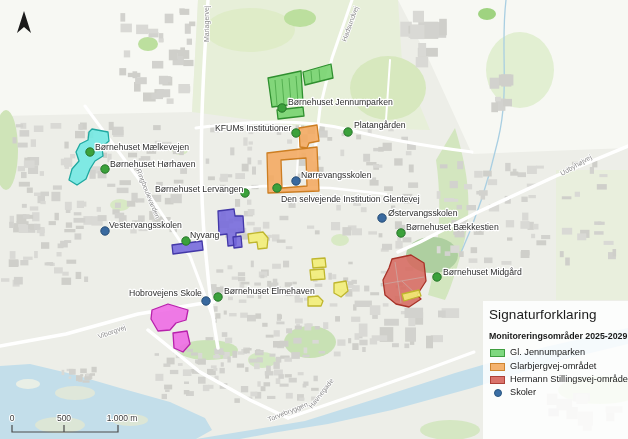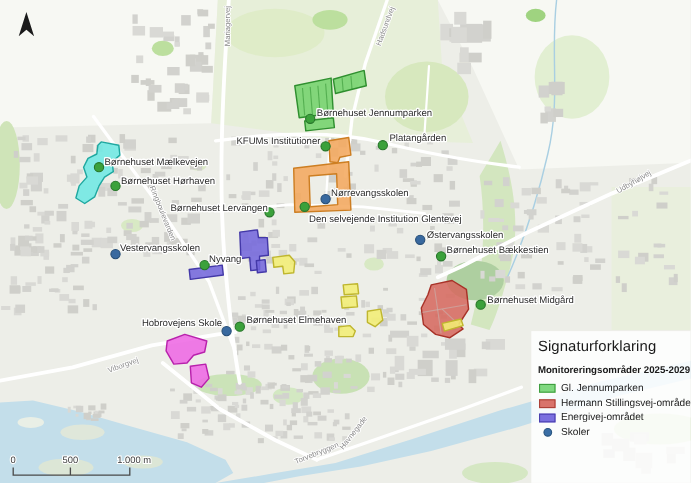--- a/index.html
+++ b/index.html
@@ -795,29 +795,29 @@
     <div class="legend-subtitle">Monitoreringsområder 2025-2029</div>
     <div id="legend-rows">
         <div class="legend-row">
           <span class="legend-key">
             <span class="swatch" style="background: rgb(127, 216, 127); border-color: rgb(63, 158, 63);"></span>
           </span>
           <span class="legend-label">Gl. Jennumparken</span>
         </div>
         <div class="legend-row">
           <span class="legend-key">
+            <span class="swatch" style="background: rgb(244, 178, 110); border-color: rgb(205, 132, 48);"></span>
+          </span>
+          <span class="legend-label">Glarbjergvej-området</span>
+        </div>
+        <div class="legend-row">
+          <span class="legend-key">
             <span class="swatch" style="background: rgb(217, 115, 107); border-color: rgb(173, 65, 56);"></span>
           </span>
           <span class="legend-label">Hermann Stillingsvej-området</span>
-        </div>
-        <div class="legend-row">
-          <span class="legend-key">
-            <span class="swatch" style="background: rgb(122, 112, 223); border-color: rgb(74, 63, 174);"></span>
-          </span>
-          <span class="legend-label">Energivej-området</span>
         </div>
         <div class="legend-row">
           <span class="legend-key">
             <span class="ldot" style="background: rgb(58, 110, 165); border-color: rgb(42, 86, 128);"></span>
           </span>
           <span class="legend-label">Skoler</span>
         </div>
       </div>
   </div>
 

